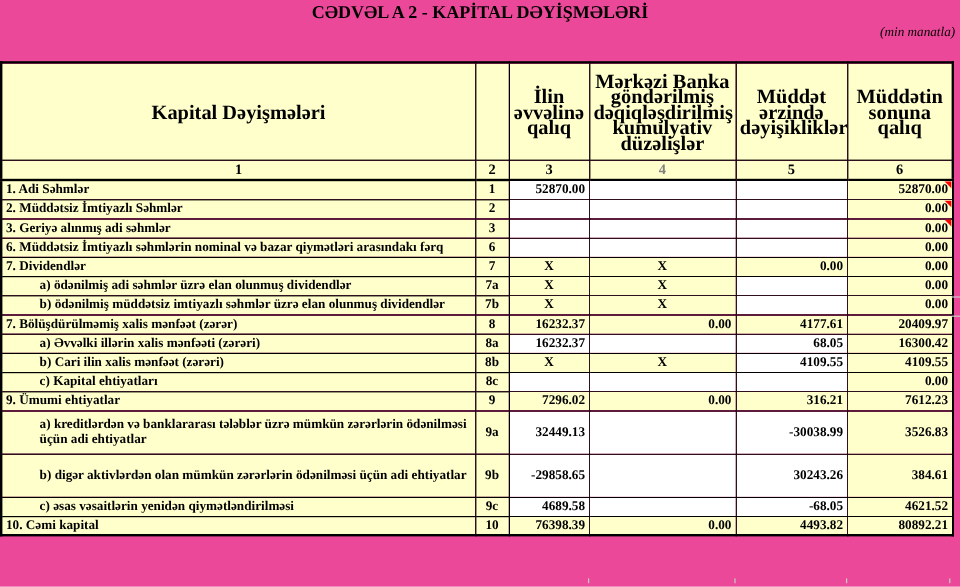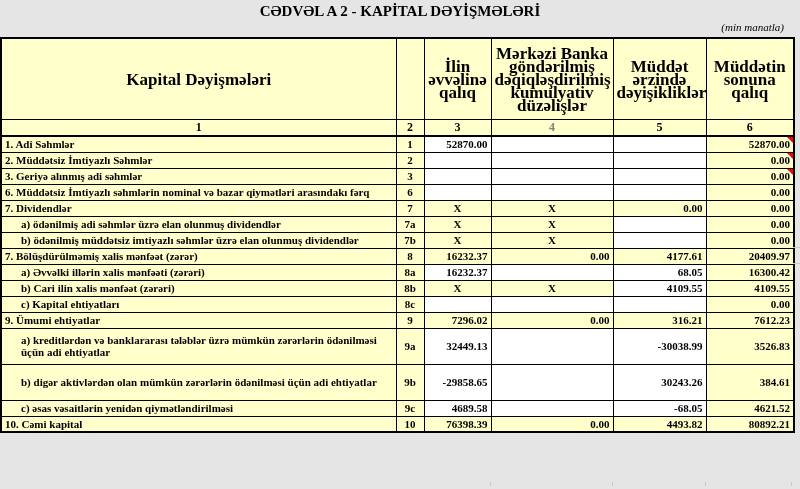--- a/index.html
+++ b/index.html
@@ -8,38 +8,38 @@
     background: #ffffff;
     width: 800px;
     height: 489px;
     overflow: hidden;
     font-family: "Liberation Serif", "DejaVu Serif", serif;
   }
   .page {
     position: relative;
     width: 800px;
     height: 489px;
-    background: #e5e5e5;
+    background: #ec4899;
   }
   .title {
     text-align: center;
     font-weight: bold;
     font-size: 15px;
     line-height: 17px;
     padding-top: 3px;
     color: #000;
   }
   .unit-note {
     text-align: right;
     font-style: italic;
     font-size: 11px;
     line-height: 13px;
-    padding-right: 16px;
+    padding-right: 4px;
     margin-top: 1px;
-    margin-bottom: 3px;
+    margin-bottom: 17px;
     color: #000;
   }
   table.capital {
     border-collapse: collapse;
     table-layout: fixed;
     width: 793px;
     border: 2px solid #000;
   }
   table.capital th, table.capital td {
     border: 1px solid #000;
@@ -67,21 +67,21 @@
   }
   tr.colnum-row td.muted { color: #808080; }
   tbody tr { height: 16px; }
   tbody tr.tall { height: 36px; margin-top: 12px; }
   td.label {
     text-align: left;
     background: #FFFFCC;
     padding-left: 3px;
     line-height: 12.5px;
   }
-  td.label.indent { padding-left: 19px; }
+  td.label.indent { padding-left: 31px; }
   td.code {
     text-align: center;
     background: #FFFFCC;
     padding: 0;
   }
   td.num { text-align: right; position: relative; }
   td.ctr { text-align: center; position: relative; }
   td.y { background: #FFFFCC; }
   td.w { background: #ffffff; }
   td.note::after {

